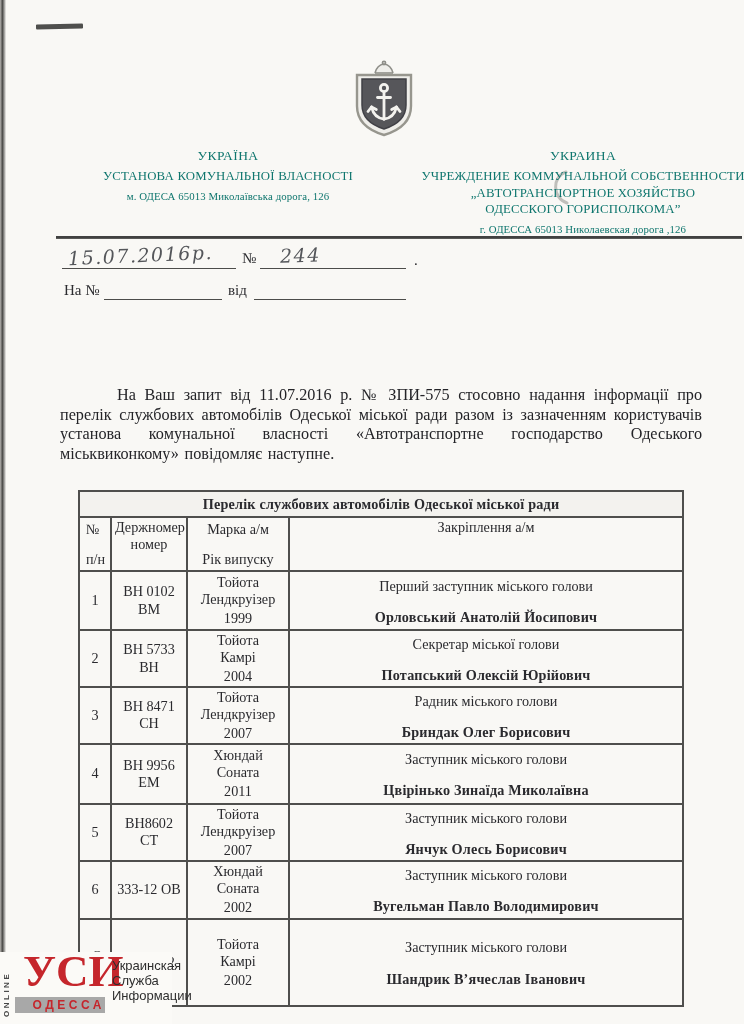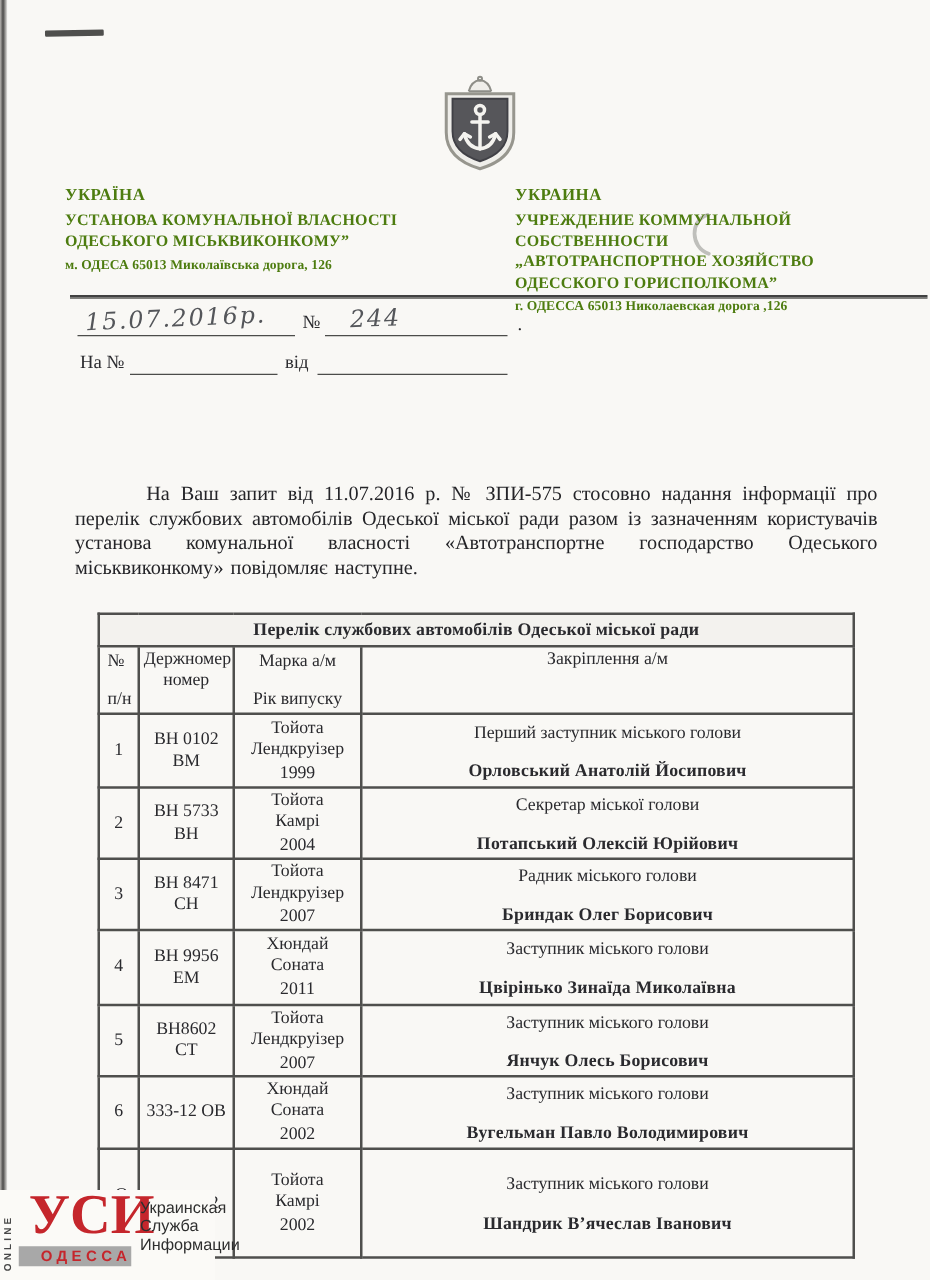--- a/index.html
+++ b/index.html
@@ -11,21 +11,21 @@
   }
   
   .edge-left { position:absolute; left:0; top:0; width:6px; height:1024px;
     background:linear-gradient(to right,#b8b6b2 0%,#4c4b49 40%,#8d8c89 65%,#f2f1ee 100%); }
   .dash-mark { position:absolute; left:36px; top:24px; width:47px; height:5px;
     background:#4f4f4d; border-radius:1px; transform:rotate(-1.2deg); }
   .curve-mark { position:absolute; left:550px; top:170px; }
   
   .emblem { position:absolute; left:342px; top:60px; width:84px; height:88px; }
   
-  .hdr { position:absolute; text-align:left; font-weight:bold; color:#4d7c0f; }
+  .hdr { position:absolute; text-align:center; font-weight:normal; color:#0f766e; }
   .hdr-left  { left:52px;  top:148px; width:352px; }
   .hdr-right { left:412px; top:148px; width:342px; }
   .hdr .country { font-size:13.5px; margin-bottom:4px; letter-spacing:0.4px; }
   .hdr .org { font-size:12.8px; line-height:16.5px; letter-spacing:0.2px; }
   .hdr .addr { font-size:10.8px; margin-top:5px; letter-spacing:0.1px; }
   .dbl-rule { position:absolute; left:56px; top:236px; width:686px; height:3px;
     border-top:2.5px solid #414141; border-bottom:1.3px solid #585856; }
   
   .ref1 { position:absolute; left:62px; top:248px; width:400px; height:28px; font-size:15px; }
   .ref2 { position:absolute; left:62px; top:280px; width:400px; height:24px; font-size:15px; }
@@ -107,21 +107,20 @@
       <path d="M42 59 q-10 -1 -12.5 -12"></path>
       <path d="M29.5 47 l-3.5 4.5 M29.5 47 l4.8 2.6"></path>
       <path d="M42 59 q10 -1 12.5 -12"></path>
       <path d="M54.5 47 l3.5 4.5 M54.5 47 l-4.8 2.6"></path>
     </g>
   </svg>
 
   <div class="hdr hdr-left">
     <div class="country">УКРАЇНА</div>
     <div class="org">УСТАНОВА КОМУНАЛЬНОЇ ВЛАСНОСТІ</div>
-    <div class="org">ОДЕСЬКОГО МІСЬКВИКОНКОМУ”</div>
     <div class="addr">м. ОДЕСА  65013  Миколаївська дорога, 126</div>
   </div>
 
   <div class="hdr hdr-right">
     <div class="country">УКРАИНА</div>
     <div class="org">УЧРЕЖДЕНИЕ КОММУНАЛЬНОЙ СОБСТВЕННОСТИ</div>
     <div class="org">„АВТОТРАНСПОРТНОЕ ХОЗЯЙСТВО</div>
     <div class="org">ОДЕССКОГО ГОРИСПОЛКОМА”</div>
     <div class="addr">г. ОДЕССА  65013  Николаевская дорога ,126</div>
   </div>

